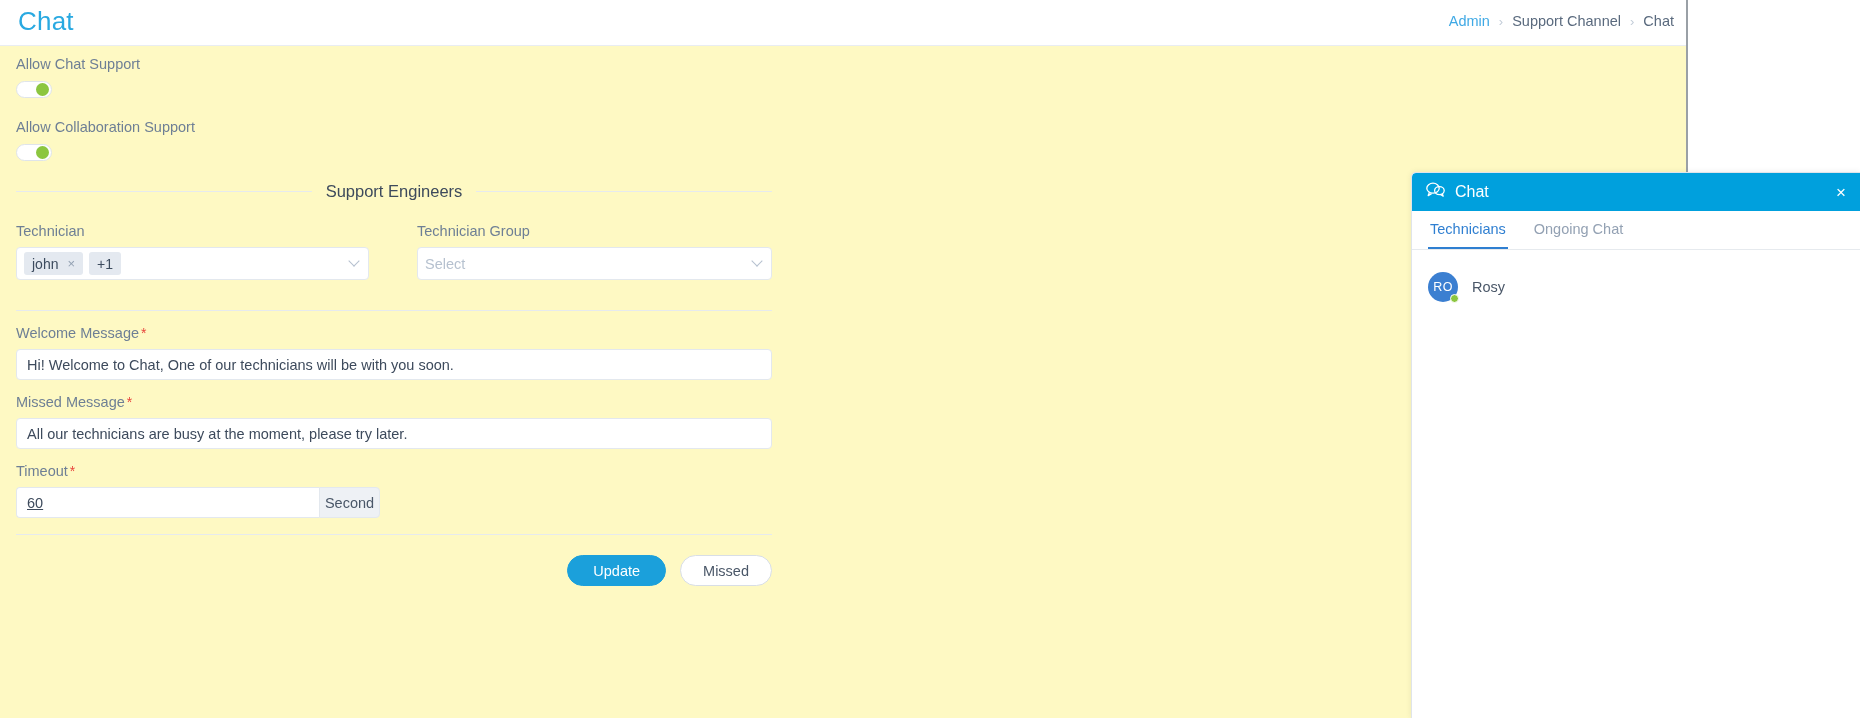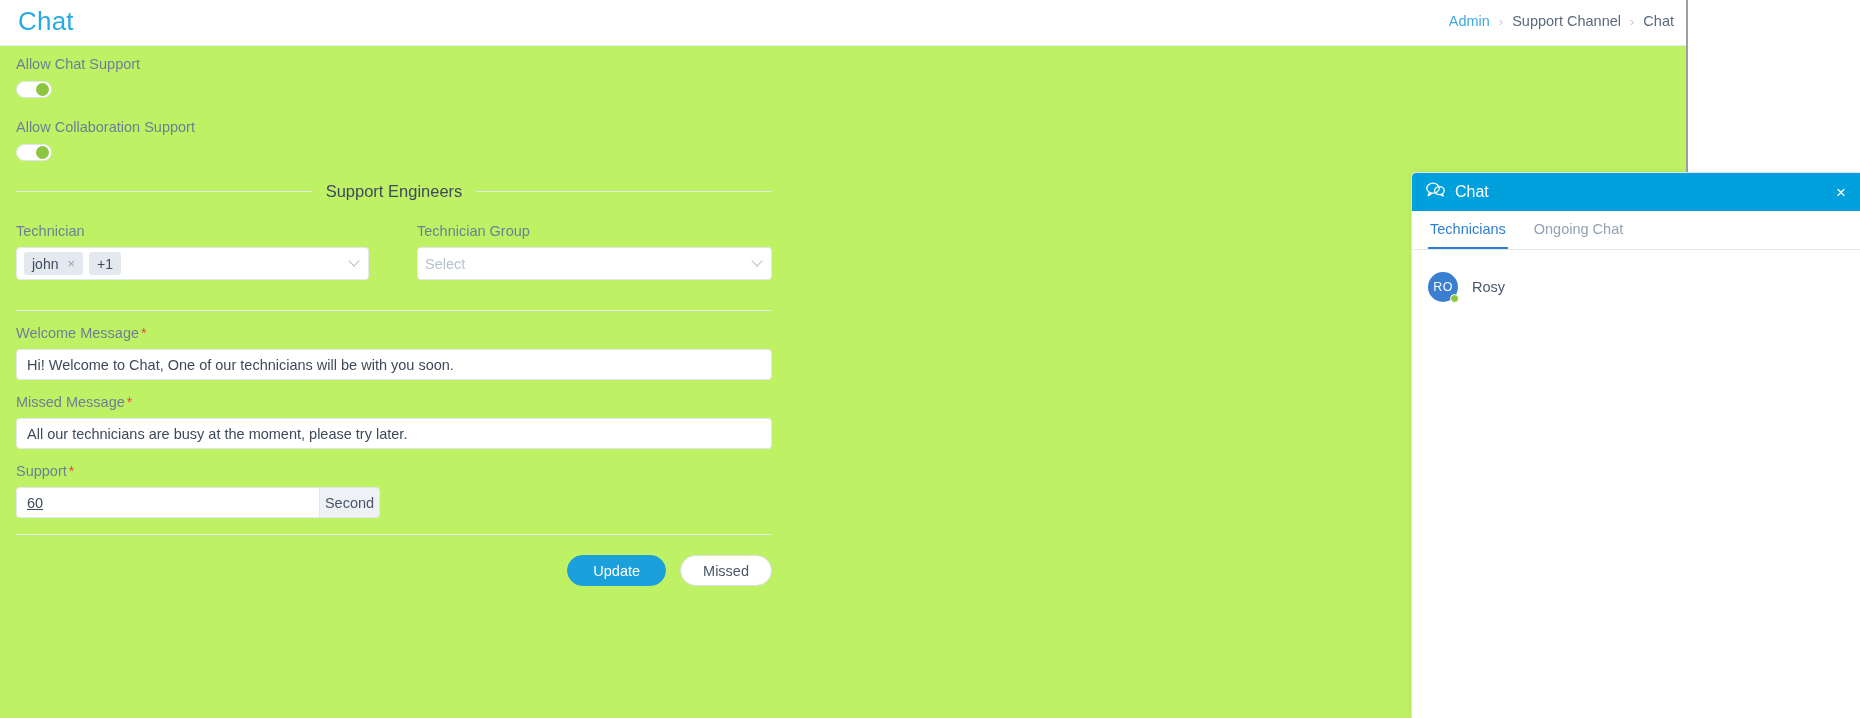--- a/index.html
+++ b/index.html
@@ -8,21 +8,21 @@
     width: 1860px; height: 718px;
     background: #ffffff;
     font-family: "Liberation Sans", sans-serif;
     overflow: hidden;
   }
 
   .page {
     position: relative;
     width: 1688px;
     height: 718px;
-    background: #bef264;
+    background: #fef9c3;
     border-right: 2px solid #9aa0a6;
   }
 
   
   .topbar {
     position: relative;
     height: 46px;
     border-bottom: 1px solid #e9edf2;
     background: #ffffff;
   }
@@ -393,21 +393,21 @@
 
     <div class="fld">
       <span class="fld-label">
         <span>Missed Message</span><span class="req">*</span>
       </span>
       <input class="text-input" type="text" value="All our technicians are busy at the moment, please try later." style="">
     </div>
 
     <div class="fld">
       <span class="fld-label">
-        <span>Support</span><span class="req">*</span>
+        <span>Timeout</span><span class="req">*</span>
       </span>
       <div class="input-group">
         <input type="text" value="60" style="">
         <span class="addon">Second</span>
       </div>
     </div>
 
     <div class="thin-divider"></div>
 
     <div class="actions">

